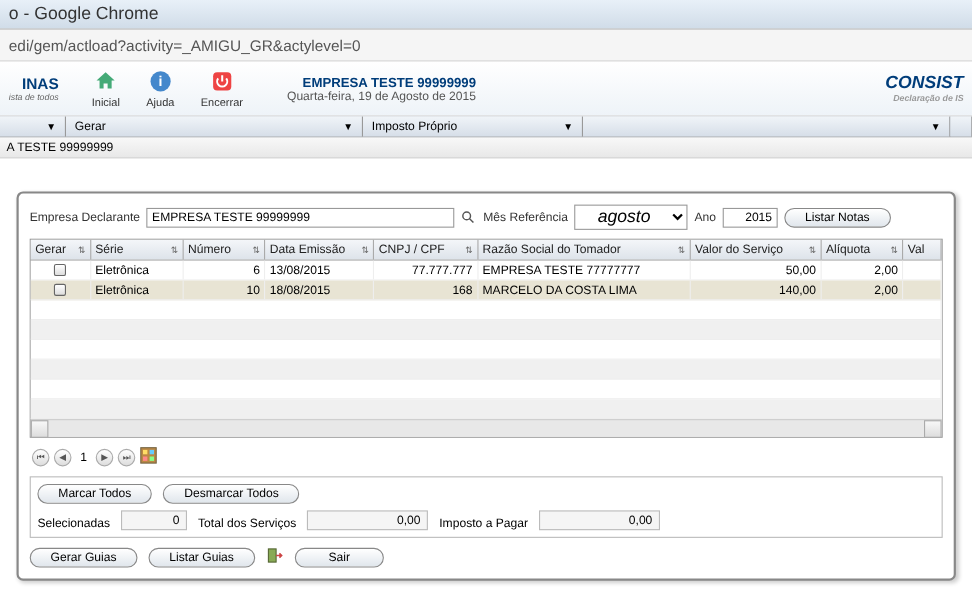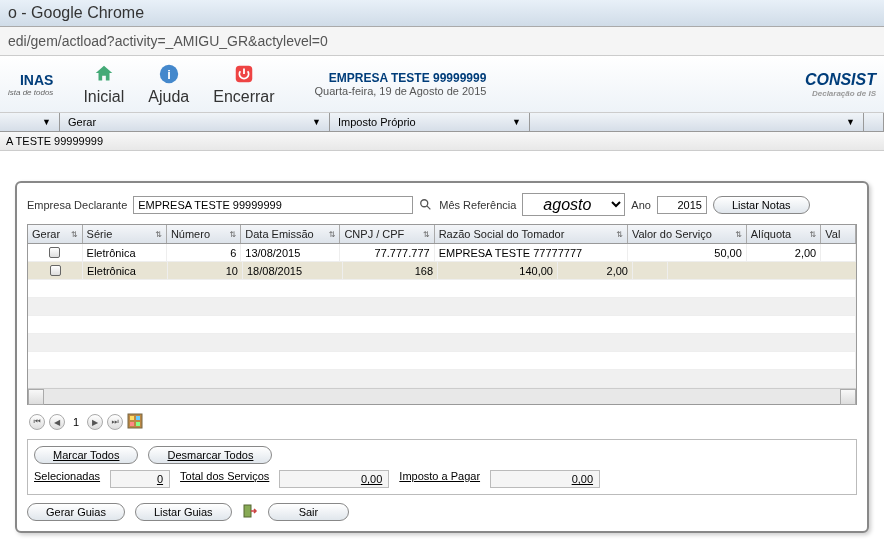--- a/index.html
+++ b/index.html
@@ -8,21 +8,21 @@
 .browser-title { background: linear-gradient(#e8f0f8, #d0dce8); padding: 4px 8px; font-size: 16px; color: #333; border-bottom: 1px solid #aaa; }
 .url-bar { background: #f5f5f5; padding: 6px 8px; font-size: 14px; color: #555; border-bottom: 1px solid #ccc; }
 
 .header-bar { display: flex; align-items: center; padding: 4px 8px; background: linear-gradient(#fff, #eef3f8); border-bottom: 1px solid #ccc; text-align: right; }
 .logo-area { margin-right: 20px; }
 .logo-text { font-weight: bold; color: #003d7a; font-size: 14px; }
 .logo-sub { font-size: 8px; color: #666; font-style: italic; }
 .header-buttons { display: flex; gap: 4px; }
 .header-btn { display: flex; flex-direction: column; align-items: center; padding: 2px 10px; cursor: pointer; }
 .header-btn-icon { width: 24px; height: 24px; display: flex; align-items: center; justify-content: center; }
-.header-btn-label { font-size: 16px; color: #333; margin-top: 2px; }
+.header-btn-label { font-size: 10px; color: #333; margin-top: 2px; }
 .company-info { margin-left: 30px; }
 .company-name { font-weight: bold; color: #003d7a; font-size: 12px; }
 .company-date { font-size: 11px; color: #555; }
 .right-logo { margin-left: auto; font-weight: bold; font-style: italic; color: #003d7a; font-size: 16px; }
 .right-logo-sub { font-size: 8px; color: #999; }
 
 .menu-bar { display: flex; background: #d6dee8; border-bottom: 1px solid #999; }
 .menu-item { padding: 3px 8px; border-right: 1px solid #999; display: flex; align-items: center; justify-content: space-between; background: linear-gradient(#f0f4f8, #d6dee8); }
 .menu-item.blank { flex: 0 0 60px; }
 .menu-item.wide { flex: 0 0 270px; }
@@ -68,21 +68,21 @@
 .scrollbar-h { height: 16px; background: #e8e8e8; border-top: 1px solid #ccc; position: relative; }
 .scrollbar-h::before, .scrollbar-h::after { content: ''; position: absolute; width: 14px; height: 14px; background: linear-gradient(#f8f8f8,#ddd); border: 1px solid #aaa; top: 0; }
 .scrollbar-h::before { left: 0; }
 .scrollbar-h::after { right: 0; }
 
 .pager { display: flex; align-items: center; gap: 4px; padding: 4px 2px; }
 .pager-btn { width: 16px; height: 16px; border: 1px solid #aaa; border-radius: 8px; background: linear-gradient(#fff,#ddd); display: flex; align-items: center; justify-content: center; font-size: 8px; cursor: pointer; color: #555; }
 .pager-num { font-size: 11px; padding: 0 4px; }
 
 .summary-box { border: 1px solid #bbb; padding: 6px; margin-top: 4px; display: flex; flex-direction: column; gap: 6px; }
-.summary-row { display: flex; align-items: flex-start; gap: 10px; font-size: 11px; text-decoration: underline; }
+.summary-row { display: flex; align-items: flex-end; gap: 10px; font-size: 11px; }
 .summary-field { border: 1px solid #bbb; background: #f5f5f5; padding: 2px 6px; min-width: 60px; text-align: right; display: inline-block; }
 
 .action-row { display: flex; align-items: center; gap: 10px; margin-top: 8px; }
 
 .checkbox-box { width: 11px; height: 11px; border: 1px solid #666; border-radius: 2px; background: linear-gradient(#fff,#ddd); }
 </style>
 </head>
 <body>
 
 <div class="browser-title">o - Google Chrome</div>
@@ -224,20 +224,21 @@
         <div class="grid-cell col-val"></div>
       </div>
       <div class="grid-row even">
         <div class="grid-cell col-gerar center">
             <span class="checkbox-box"></span>
           </div>
         <div class="grid-cell col-serie">Eletrônica</div>
         <div class="grid-cell col-numero num">10</div>
         <div class="grid-cell col-data">18/08/2015</div>
         <div class="grid-cell col-cnpj num">168</div>
+        <div class="grid-cell col-razao">MARCELO DA COSTA LIMA</div>
         <div class="grid-cell col-valor num">140,00</div>
         <div class="grid-cell col-aliq num">2,00</div>
         <div class="grid-cell col-val"></div>
       </div>
       <div class="grid-row">
           <div class="grid-cell" style="width:100%">&nbsp;</div>
         </div>
       <div class="grid-row stripe">
           <div class="grid-cell" style="width:100%">&nbsp;</div>
         </div>

